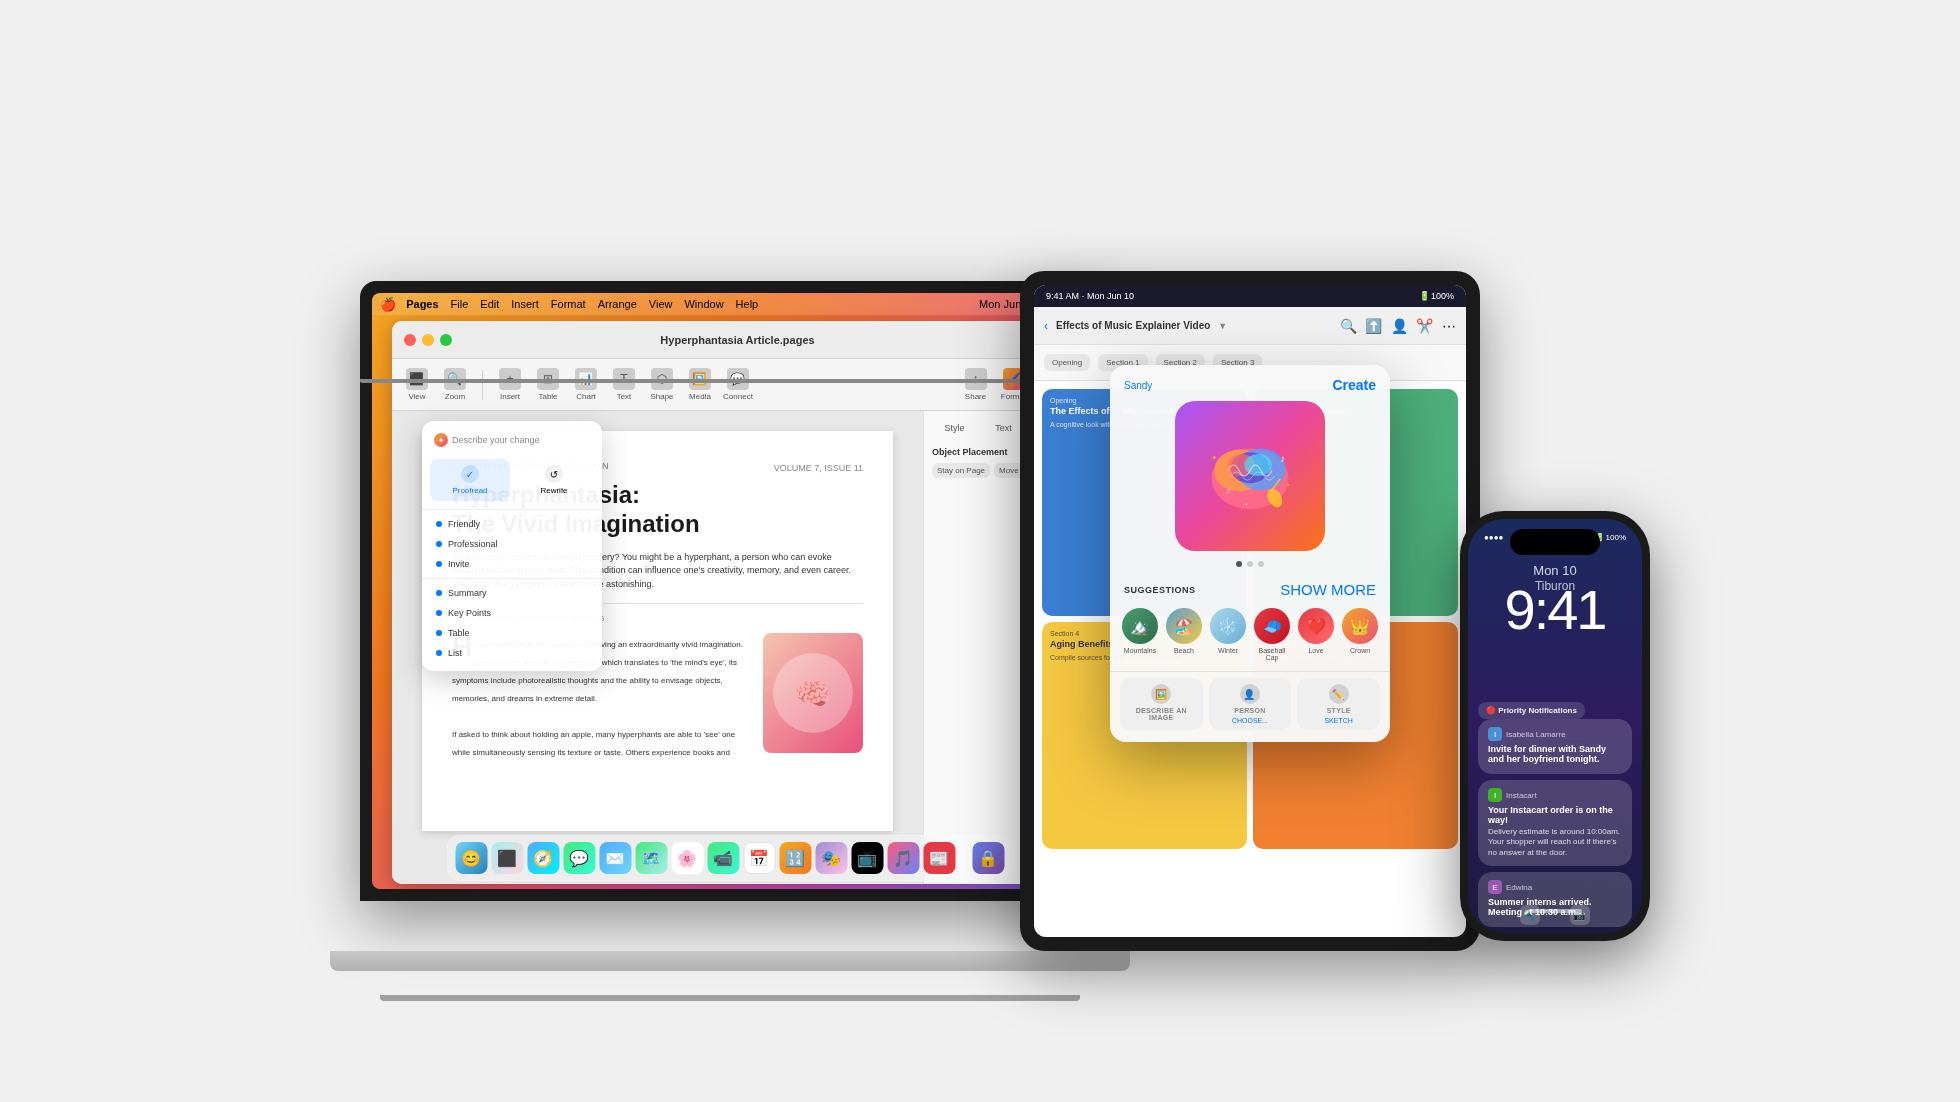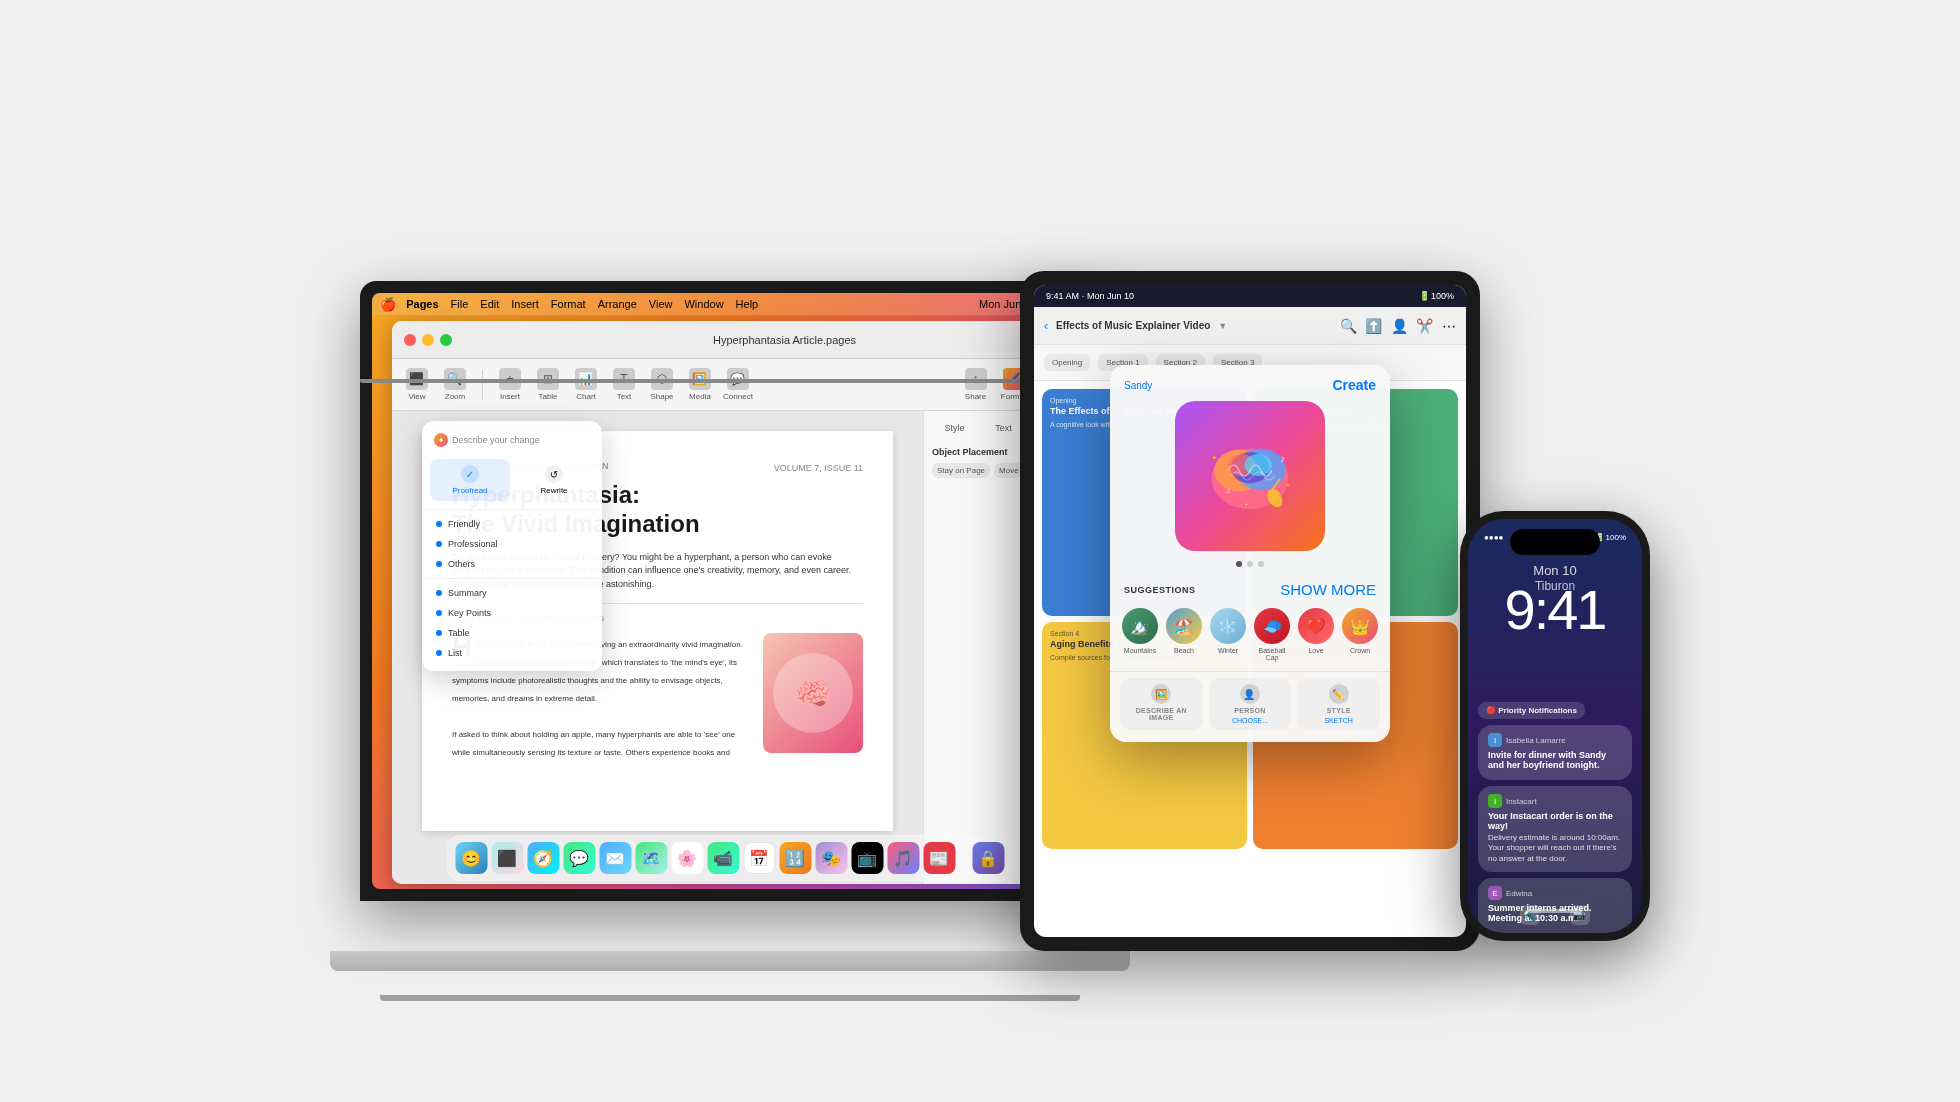--- a/index.html
+++ b/index.html
@@ -121,23 +121,22 @@
     .tl { width: 12px; height: 12px; border-radius: 50%; }
     .tl-red { background: #ff5f57; }
     .tl-yellow { background: #febc2e; }
     .tl-green { background: #28c840; }
 
     .pages-title {
       position: absolute;
       left: 50%;
       transform: translateX(-50%);
       font-size: 11px;
-      font-weight: 400;
+      font-weight: 700;
       color: #333;
-      margin-left: 47px;
     }
 
     .pages-toolbar {
       height: 52px;
       background: #f5f5f5;
       border-bottom: 1px solid #d5d5d5;
       display: flex;
       align-items: center;
       padding: 0 10px;
       gap: 8px;
@@ -744,21 +743,21 @@
       position: absolute;
       top: 180px;
       left: 10px;
       right: 10px;
     }
 
     .notif-header {
       font-size: 8px;
       font-weight: 600;
       color: rgba(255,255,255,0.9);
-      margin-bottom: 6px;
+      margin-bottom: 0;
       padding: 4px 8px;
       background: rgba(255,255,255,0.15);
       border-radius: 8px;
       display: inline-block;
     }
 
     .notif-card {
       background: rgba(255,255,255,0.18);
       backdrop-filter: blur(20px);
       border-radius: 14px;
@@ -1015,21 +1014,21 @@
             <div class="wt-item">
               <div class="wt-item-dot"></div>
               <span>Friendly</span>
             </div>
             <div class="wt-item">
               <div class="wt-item-dot"></div>
               <span>Professional</span>
             </div>
             <div class="wt-item">
               <div class="wt-item-dot"></div>
-              <span>Others</span>
+              <span>Invite</span>
             </div>
             <div class="wt-divider"></div>
             <div class="wt-item">
               <div class="wt-item-dot"></div>
               <span>Summary</span>
             </div>
             <div class="wt-item">
               <div class="wt-item-dot"></div>
               <span>Key Points</span>
             </div>

